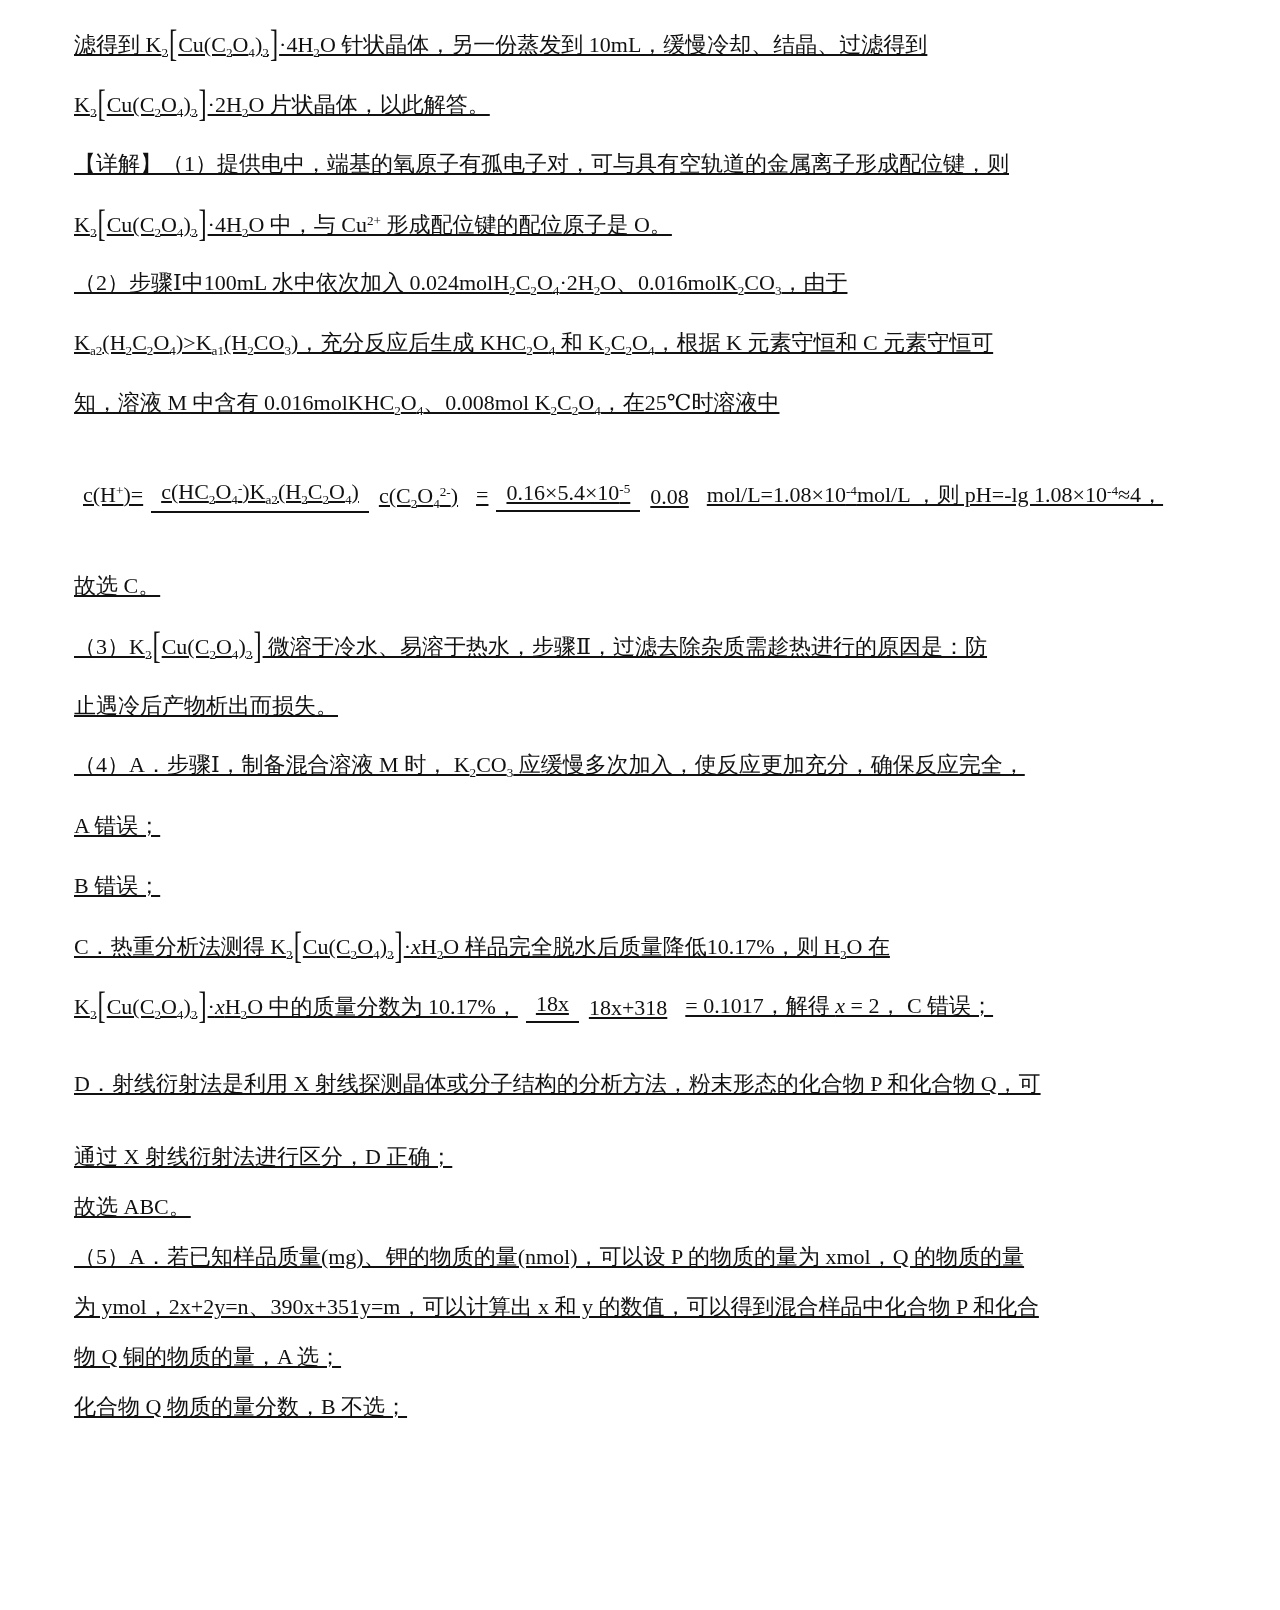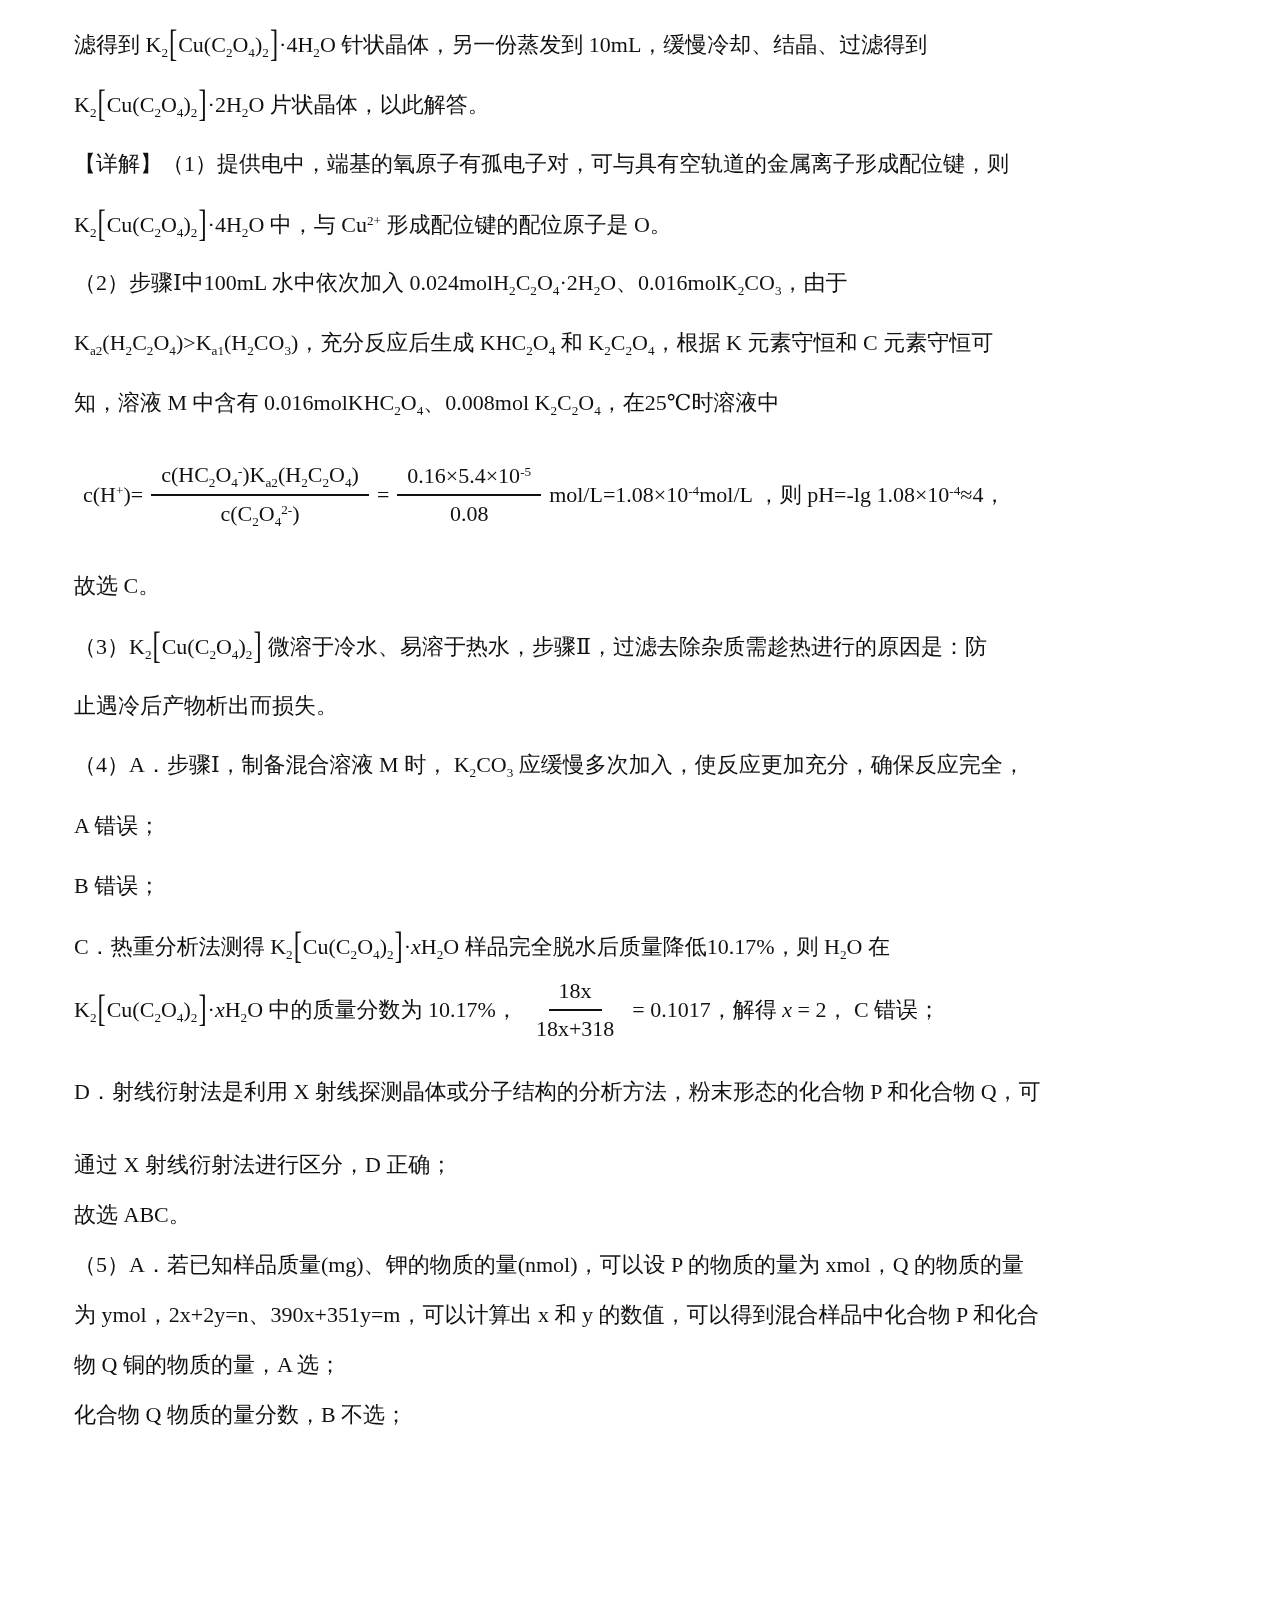--- a/index.html
+++ b/index.html
@@ -17,20 +17,21 @@
     padding: 14px 58px 20px 74px;
   }
   .line {
     display: flex;
     align-items: center;
     flex-wrap: wrap;
     min-height: 60px;
     font-size: 22px;
     line-height: 1.35;
     white-space: pre-wrap;
+    text-decoration: underline;
   }
   
   .line:nth-child(8) { min-height: 122px; margin-left: 9px; }
   
   .line:nth-child(17) { min-height: 96px; }
   
   .line:nth-child(n+18) { min-height: 50px; }
 
   sub { font-size: 0.60em; vertical-align: -0.35em; letter-spacing: 0; }
   sup { font-size: 0.60em; vertical-align: 0.55em; }
@@ -41,21 +42,21 @@
     transform: scaleY(1.55);
     transform-origin: 50% 55%;
     font-size: 1.12em;
     padding: 0 1px;
     font-weight: 400;
   }
 
   
   .frac {
     display: inline-flex;
-    flex-direction: column;
+    flex-direction: row;
     align-items: center;
     margin: 0 8px;
     font-size: 1.0em;
   }
   .frac .num {
     padding: 0 10px 3px;
     border-bottom: 2px solid #111;
     text-align: center;
   }
   .frac .den {

